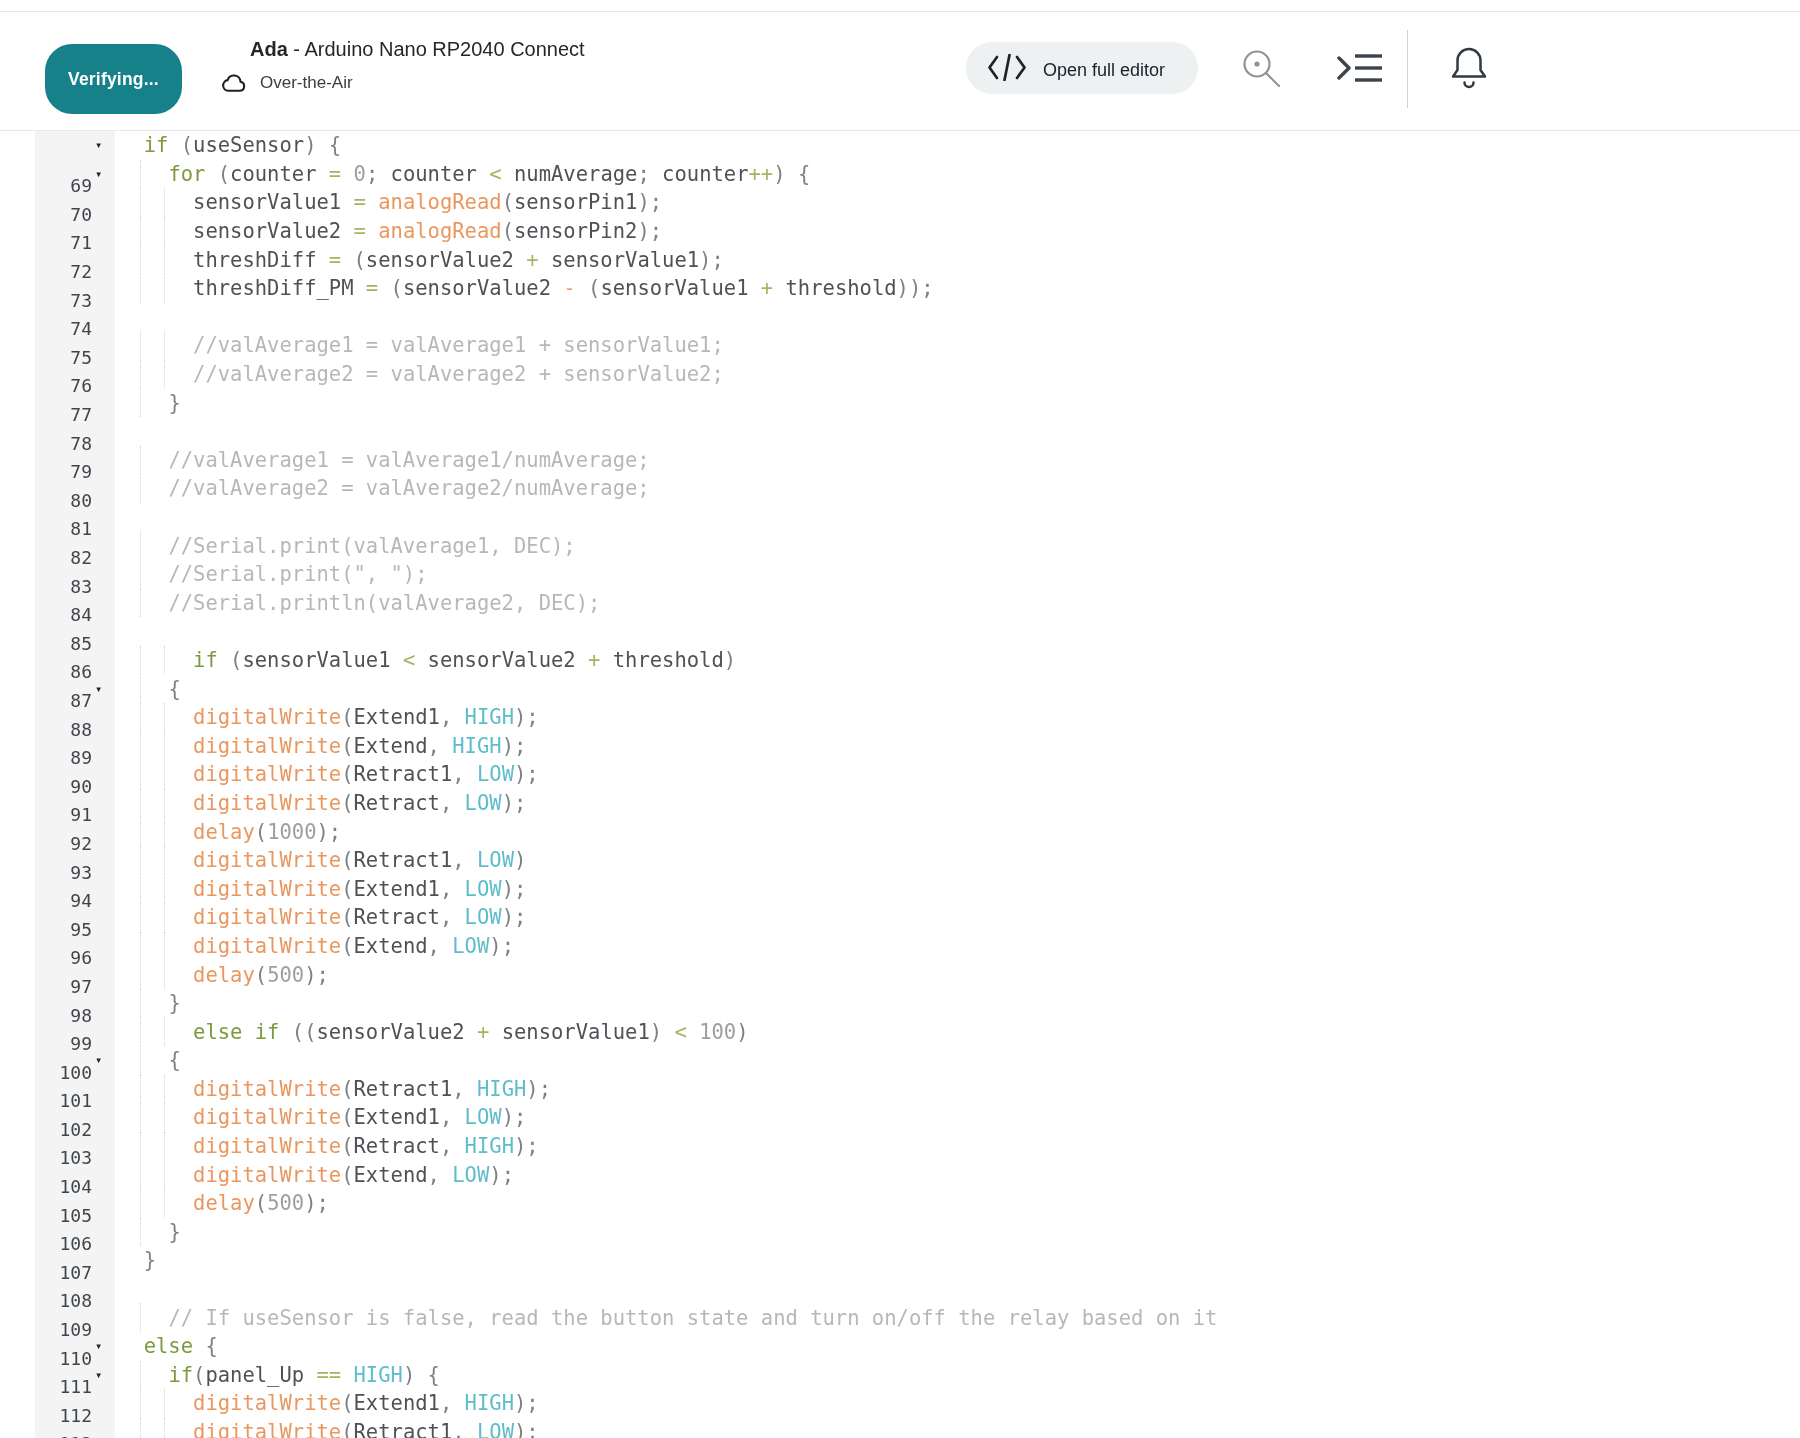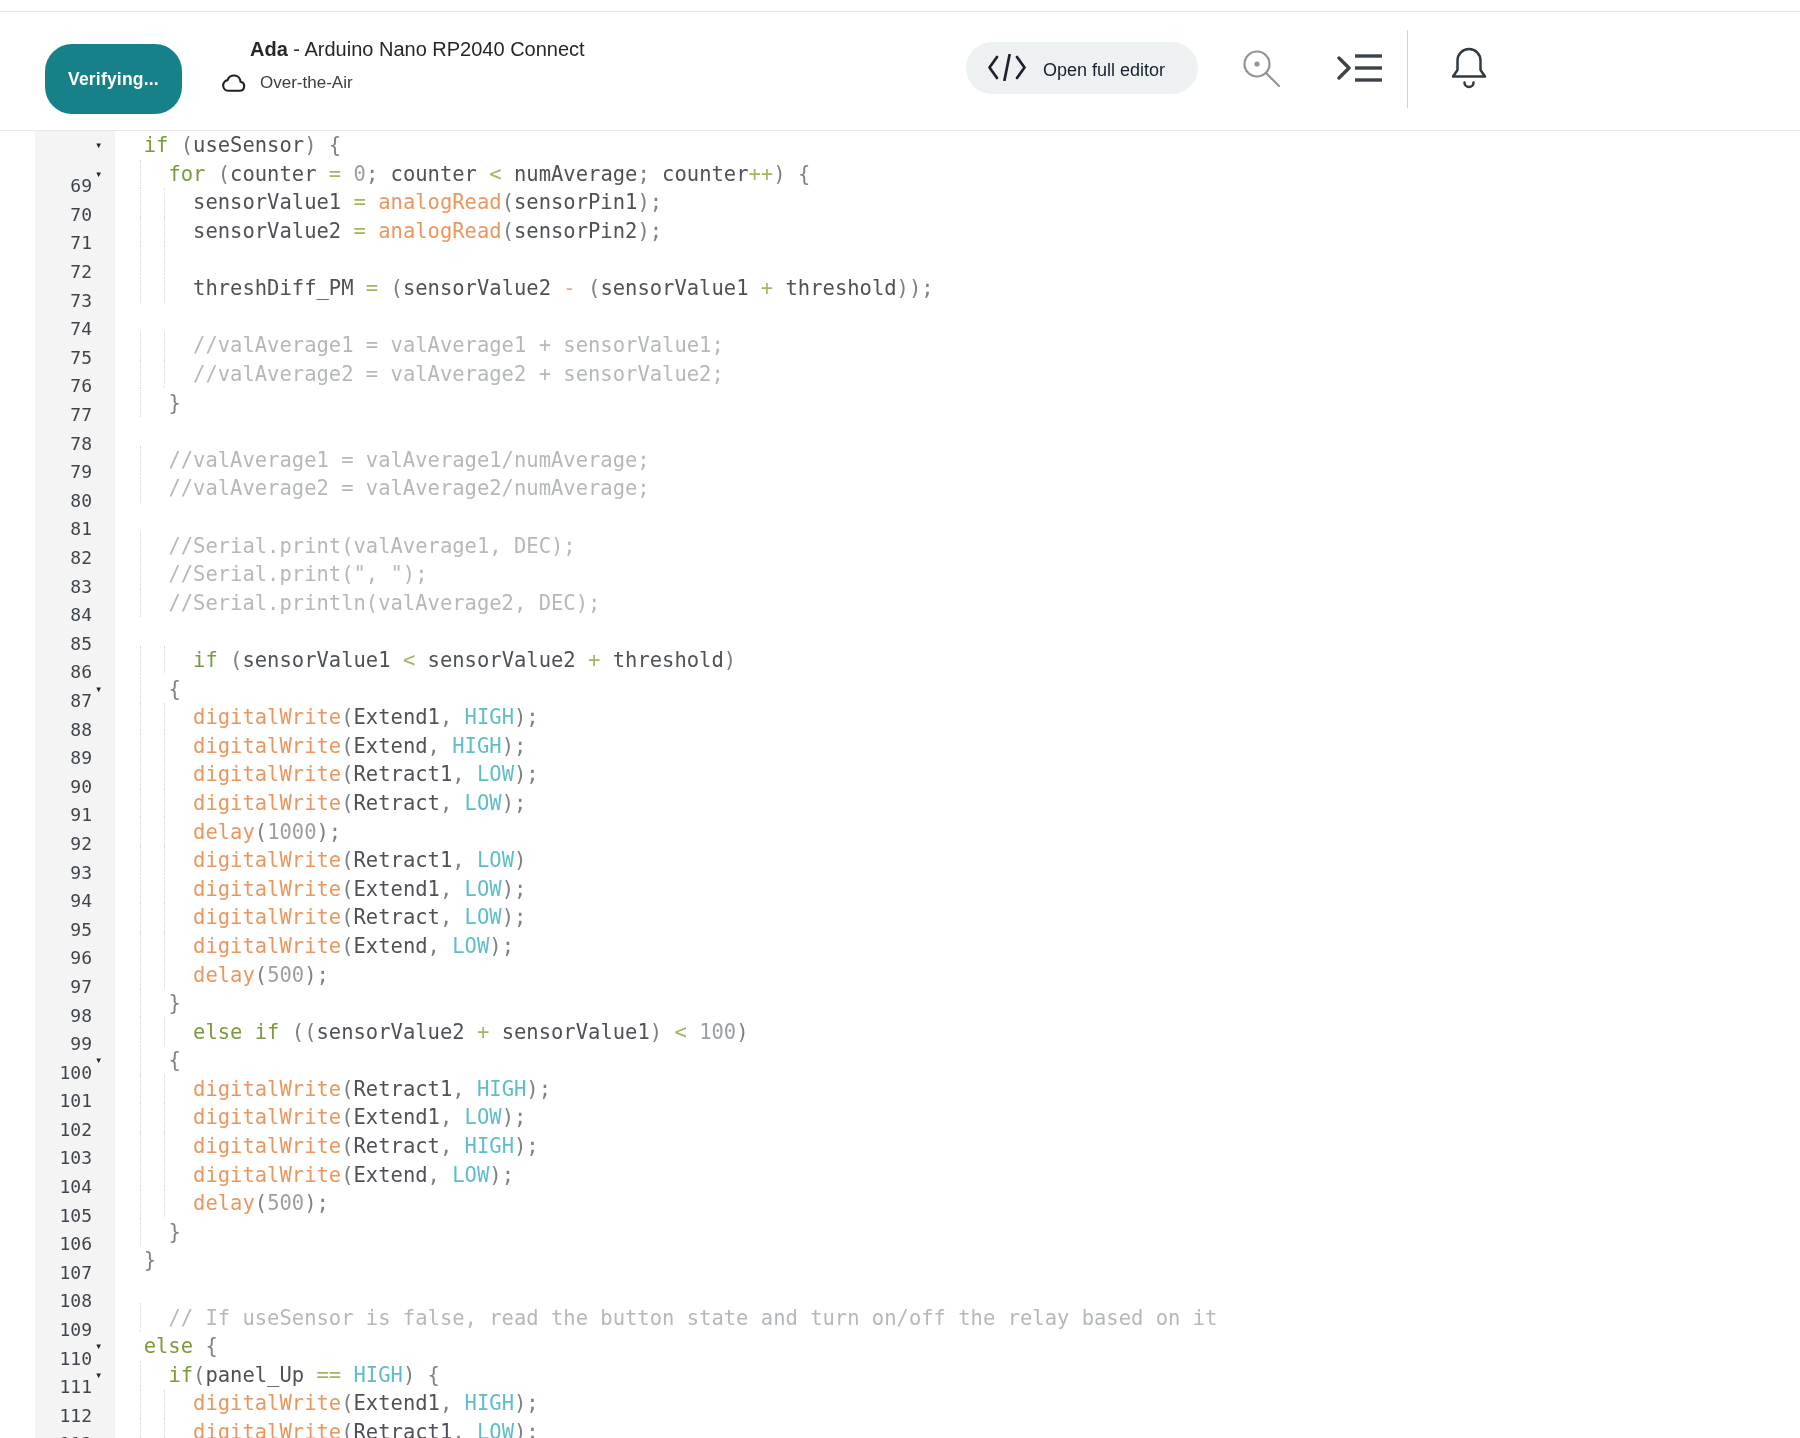--- a/index.html
+++ b/index.html
@@ -154,20 +154,21 @@
       <div class="row">
         <span class="ln">72</span>
         <span class="guide" style="left: 139.68px;"></span>
         <span class="guide" style="left: 164.36px;"></span>
         <span class="code">      <span class="tk-id">sensorValue2</span><span class="tk-pu"> </span><span class="tk-op">=</span><span class="tk-pu"> </span><span class="tk-fn">analogRead</span><span class="tk-pu">(</span><span class="tk-id">sensorPin2</span><span class="tk-pu">);</span></span>
       </div>
       <div class="row">
         <span class="ln">73</span>
         <span class="guide" style="left: 139.68px;"></span>
         <span class="guide" style="left: 164.36px;"></span>
+        <span class="code">      <span class="tk-id">threshDiff</span><span class="tk-pu"> </span><span class="tk-op">=</span><span class="tk-pu"> (</span><span class="tk-id">sensorValue2</span><span class="tk-pu"> </span><span class="tk-op">+</span><span class="tk-pu"> </span><span class="tk-id">sensorValue1</span><span class="tk-pu">);</span></span>
       </div>
       <div class="row">
         <span class="ln">74</span>
         <span class="guide" style="left: 139.68px;"></span>
         <span class="guide" style="left: 164.36px;"></span>
         <span class="code">      <span class="tk-id">threshDiff_PM</span><span class="tk-pu"> </span><span class="tk-op">=</span><span class="tk-pu"> (</span><span class="tk-id">sensorValue2</span><span class="tk-pu"> </span><span class="tk-mi">-</span><span class="tk-pu"> (</span><span class="tk-id">sensorValue1</span><span class="tk-pu"> </span><span class="tk-op">+</span><span class="tk-pu"> </span><span class="tk-id">threshold</span><span class="tk-pu">));</span></span>
       </div>
       <div class="row">
         <span class="ln">75</span>
       </div>

